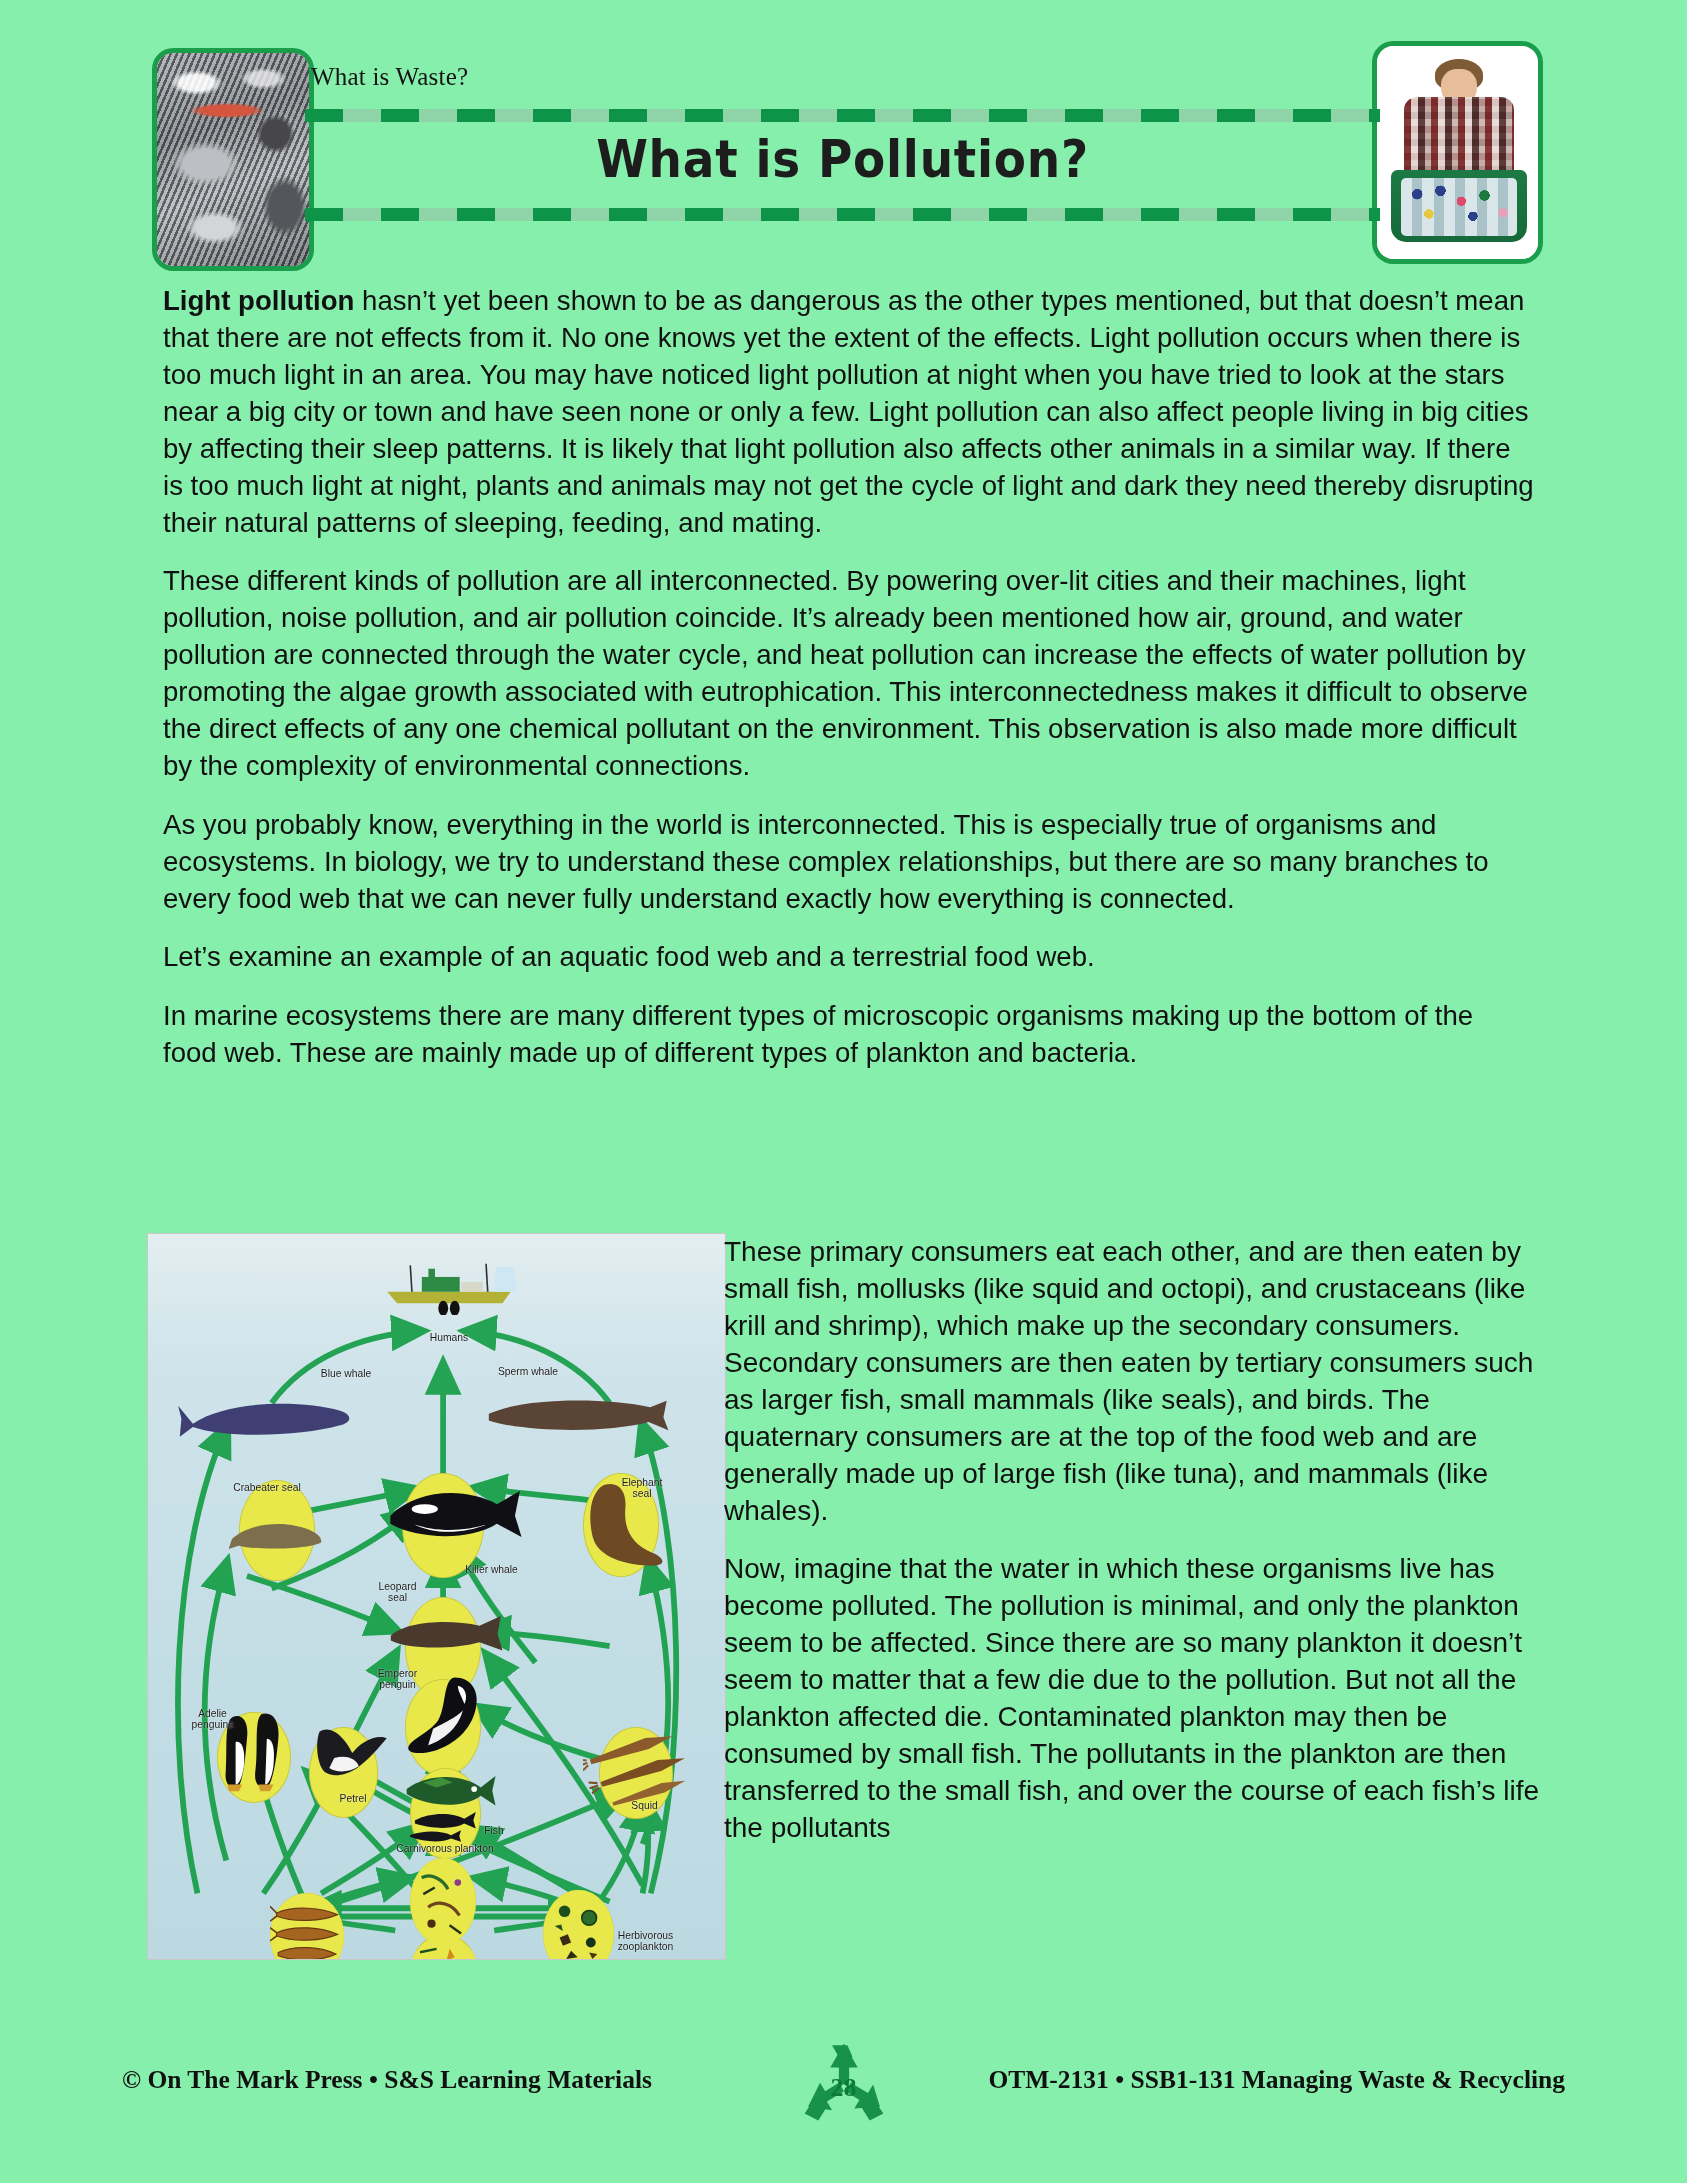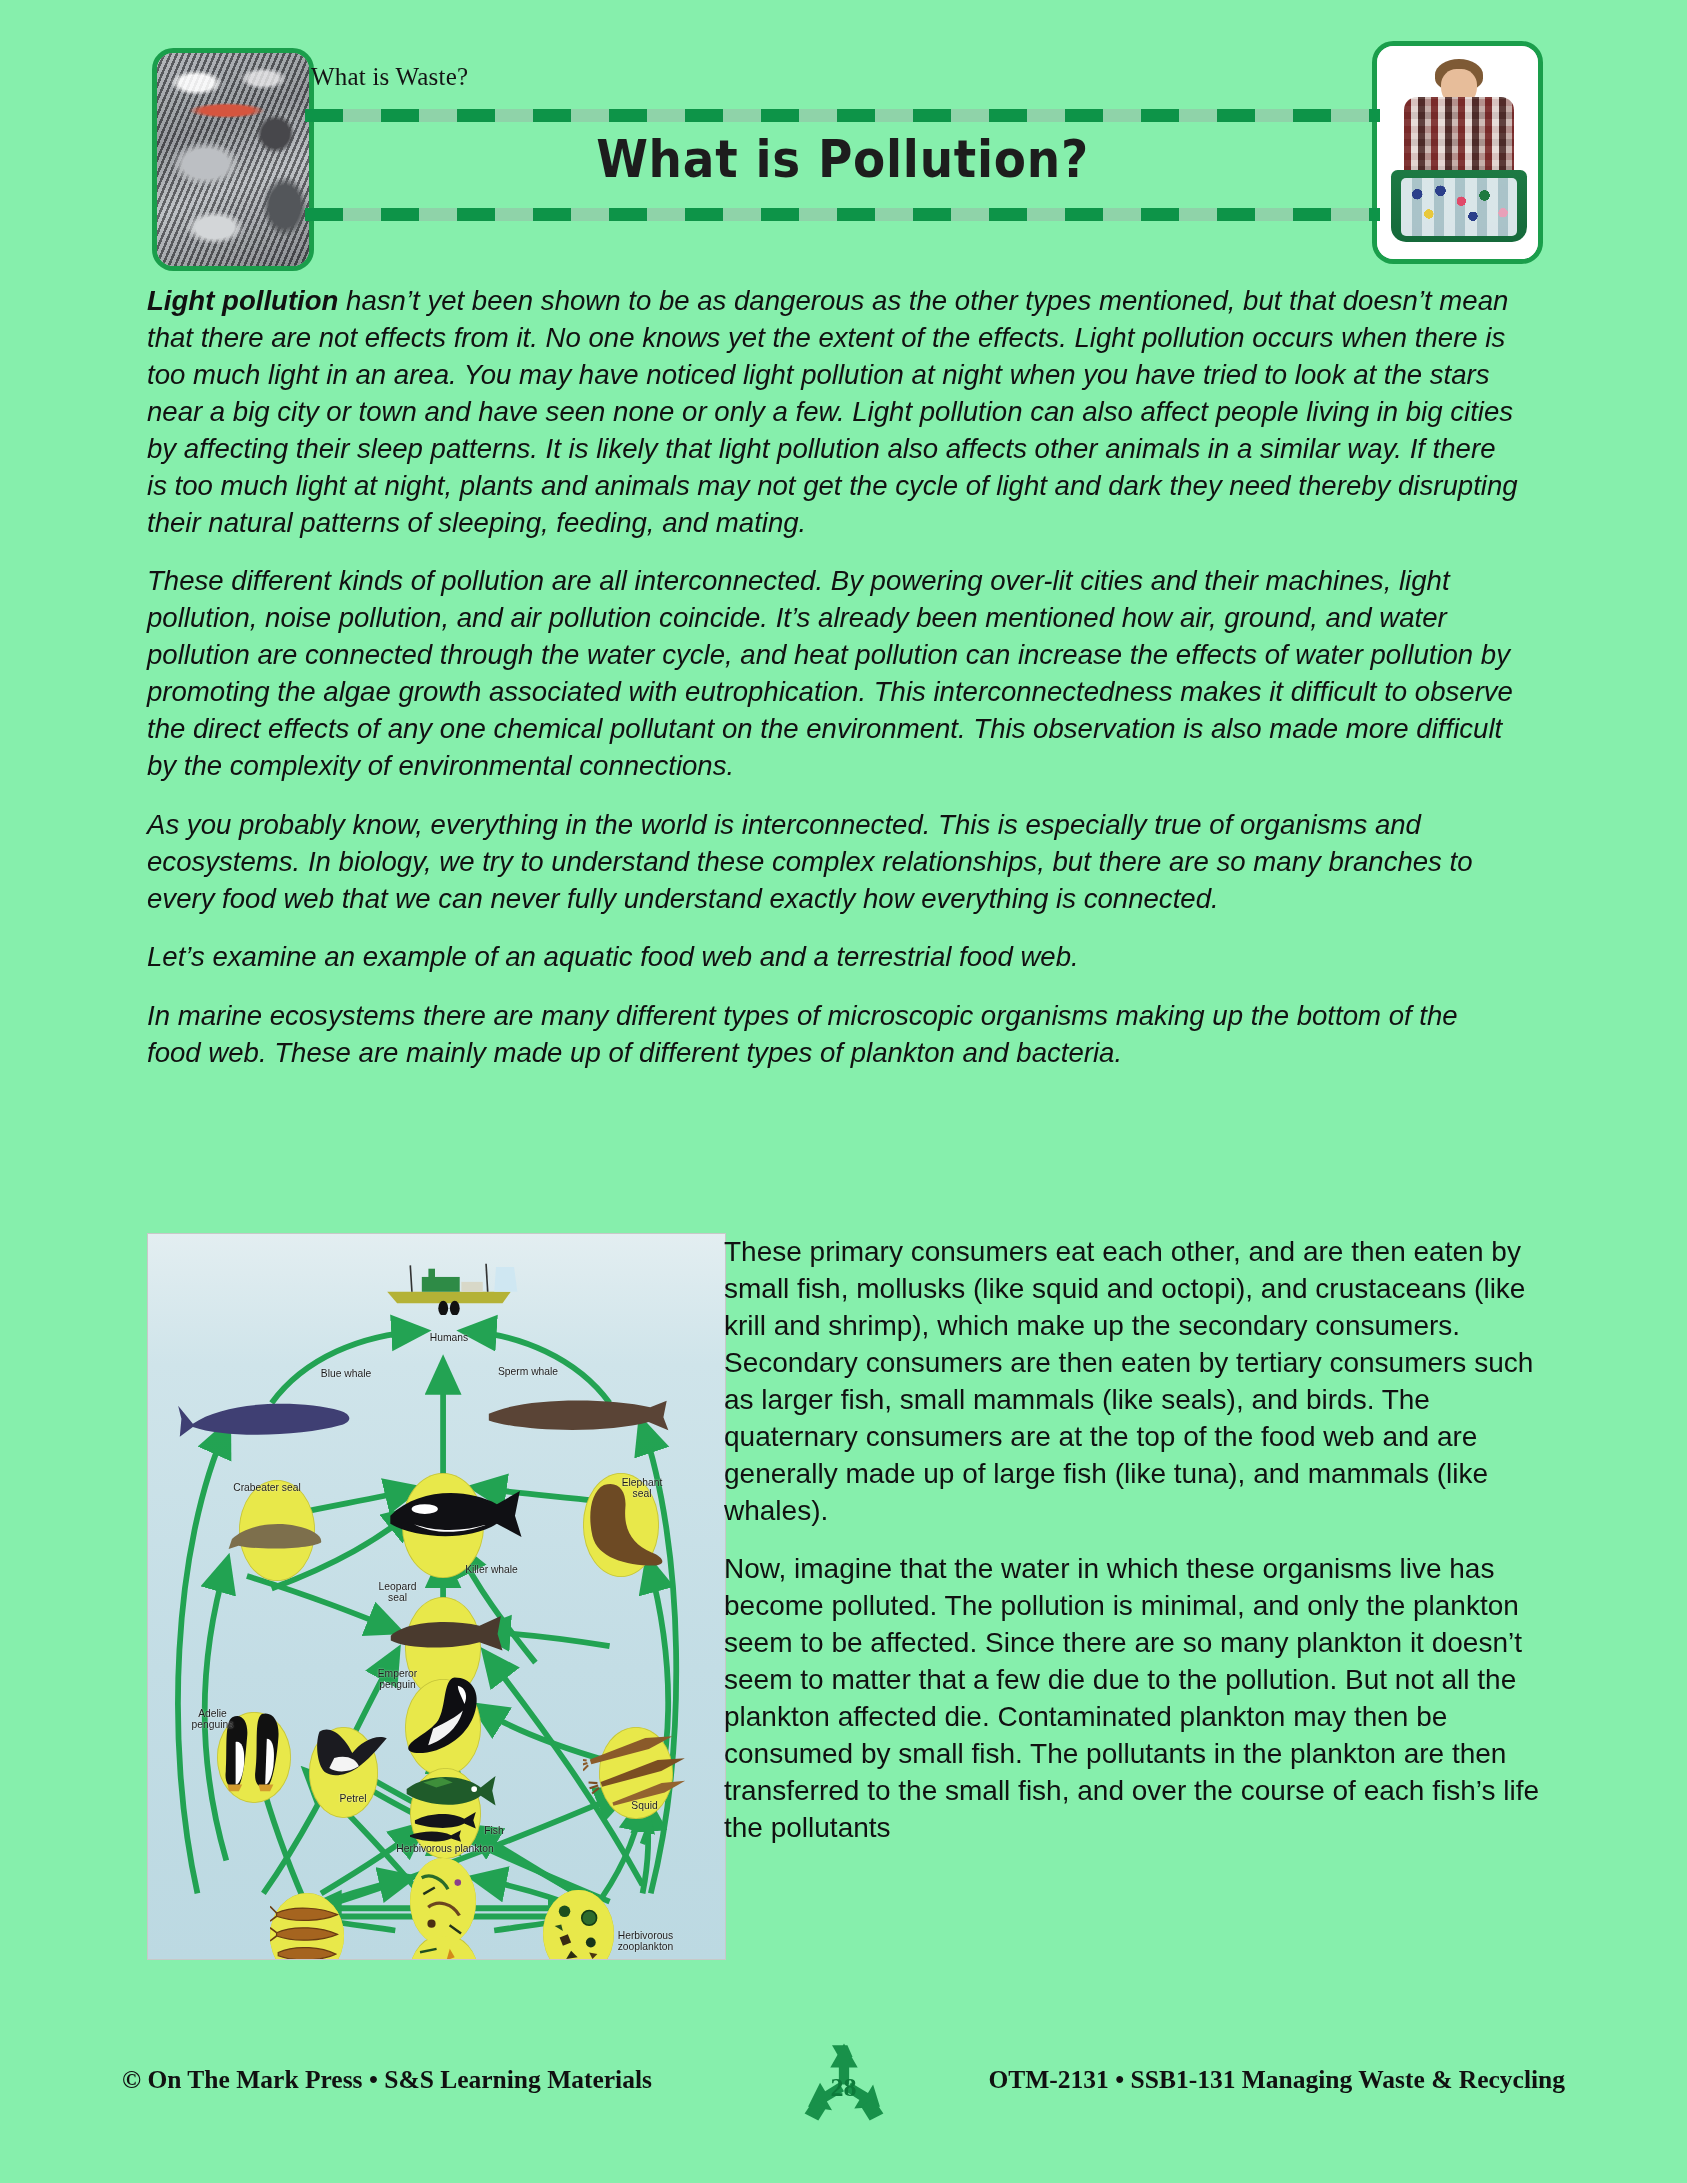--- a/index.html
+++ b/index.html
@@ -128,23 +128,22 @@
     font-size: 51px;
     letter-spacing: 0.8px;
     color: #1d1d1d;
     transform: scaleX(.92);
     transform-origin: center;
   }
 
   
   .content {
     position: absolute;
-    left: 147px; top: 282px;
+    left: 163px; top: 282px;
     width: 1392px;
-    font-style: italic;
   }
   p.body {
     margin: 0 0 21.4px 0;
     font-family: "Liberation Sans", sans-serif;
     font-size: 28px;
     line-height: 37px;
     color: #111111;
     text-align: left;
     transform: scaleX(.985);
     transform-origin: left top;
@@ -474,21 +473,21 @@
 seal</div>
       <div class="fw-label" style="left:224px;top:348px;width:51px;">Leopard
 seal</div>
       <div class="fw-label" style="left:219px;top:435px;width:61px;">Emperor
 penguin</div>
       <div class="fw-label" style="left:35px;top:475px;width:59px;text-align:center;">Adelie
 penguins</div>
       <div class="fw-label" style="left:183px;top:560px;width:44px;">Petrel</div>
       <div class="fw-label" style="left:476px;top:567px;width:41px;">Squid</div>
       <div class="fw-label" style="left:328px;top:592px;width:36px;">Fish</div>
-      <div class="fw-label" style="left:231px;top:610px;width:132px;">Herbivorous plankton</div>
+      <div class="fw-label" style="left:231px;top:610px;width:132px;">Carnivorous plankton</div>
 
       <div class="fw-label" style="left:458px;top:697px;width:79px;">Herbivorous
 zooplankton</div>
 
     </div>
 
     <div class="fw-col">
       <p>These primary consumers eat each other, and are then eaten by small fish, mollusks (like squid and octopi), and crustaceans (like krill and shrimp), which make up the secondary consumers. Secondary consumers are then eaten by tertiary consumers such as larger fish, small mammals (like seals), and birds. The quaternary consumers are at the top of the food web and are generally made up of large fish (like tuna), and mammals (like whales).</p>
       <p>Now, imagine that the water in which these organisms live has become polluted. The pollution is minimal, and only the plankton seem to be affected. Since there are so many plankton it doesn’t seem to matter that a few die due to the pollution. But not all the plankton affected die. Contaminated plankton may then be consumed by small fish. The pollutants in the plankton are then transferred to the small fish, and over the course of each fish’s life the pollutants</p>
     </div>

